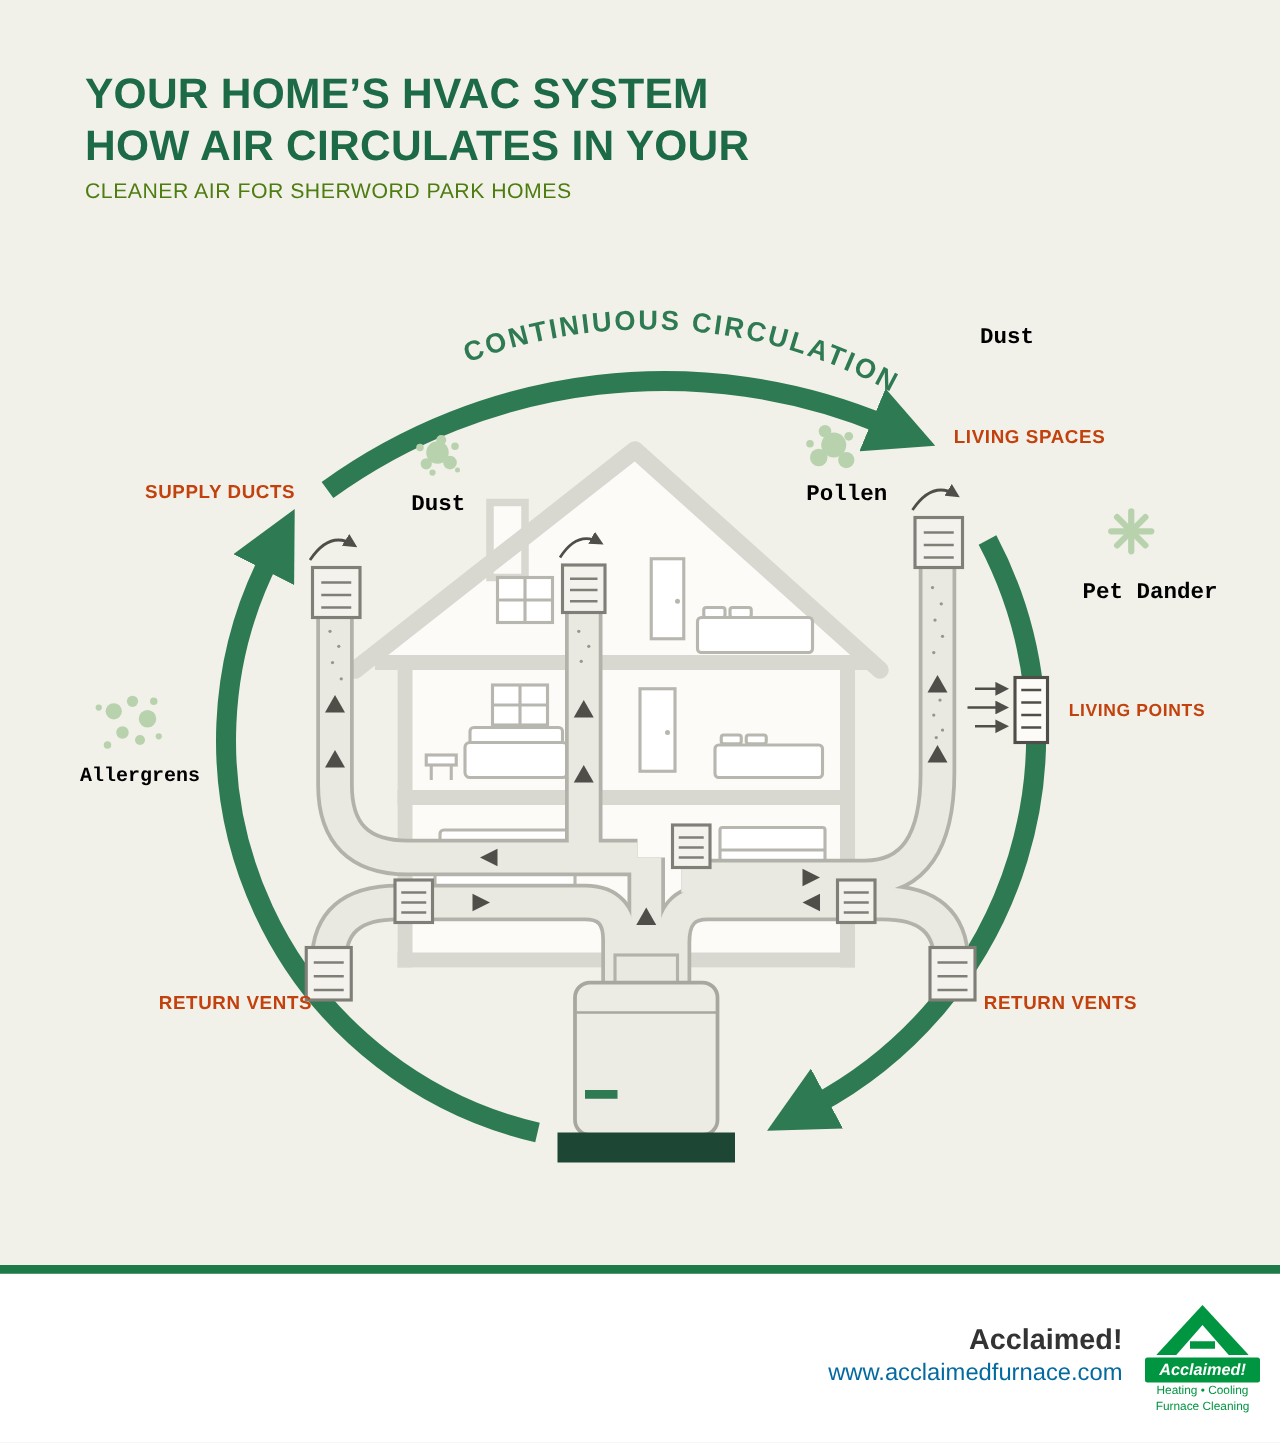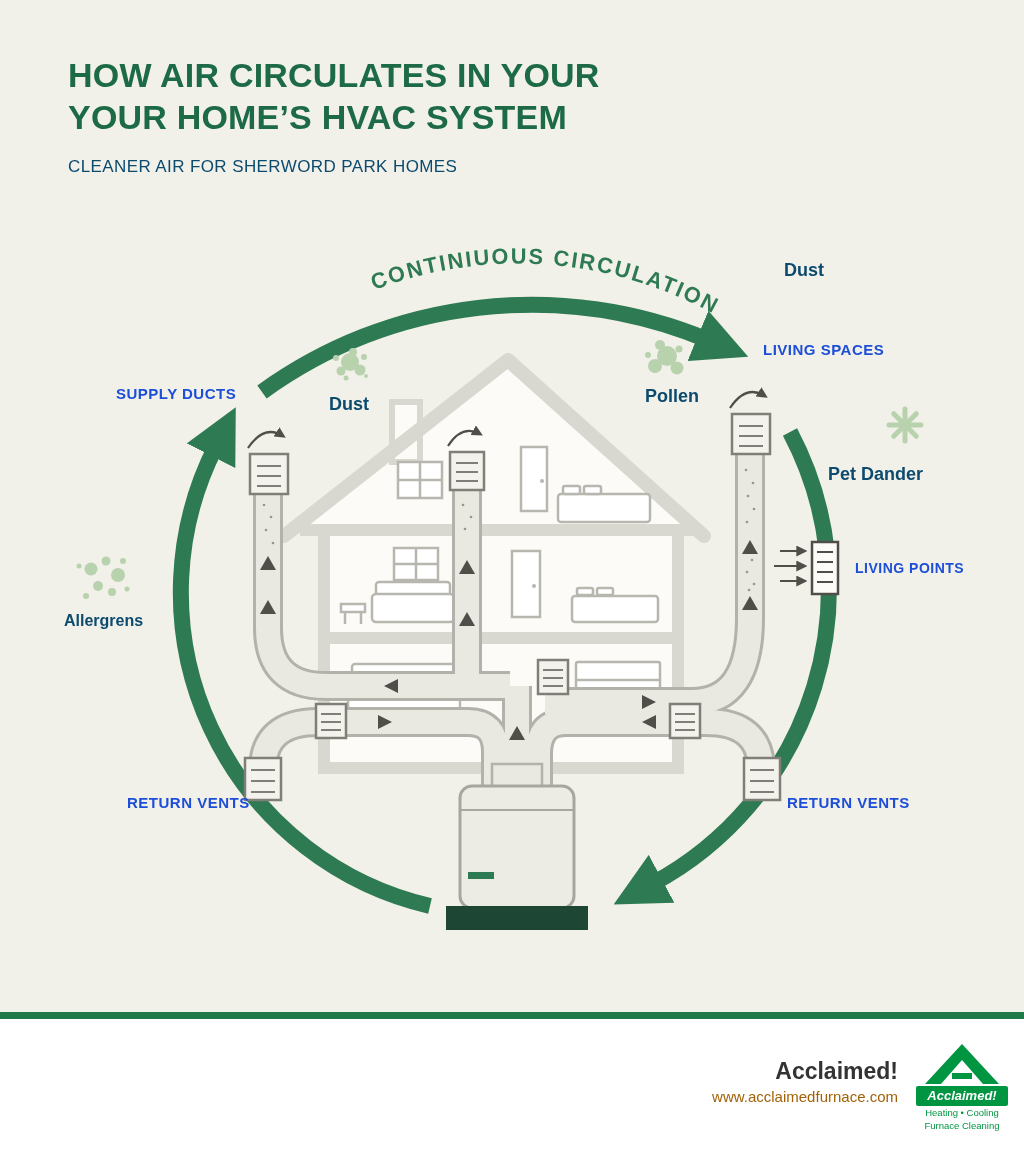--- a/index.html
+++ b/index.html
@@ -3,30 +3,30 @@
 <meta charset="utf-8">
 <style>
   html,body { margin:0; padding:0; }
   body { width:1024px; height:1154px; font-family:"Liberation Sans", sans-serif; }
   .page { position:relative; width:1024px; height:1154px; background:#f1f0e9; overflow:hidden; }
   .diagram { position:absolute; left:0; top:0; }
 
   .header { position:absolute; left:68px; top:54px; z-index:2; }
   .title { margin:0; font-size:34px; font-weight:700; color:#1d6a46; line-height:1.24; letter-spacing:0.2px; }
   .t-line { display:block; }
-  .subtitle { margin-top:19px; font-size:17px; color:#0c4a6e; letter-spacing:0.4px; }
-
-  .lbl { position:absolute; font-weight:700; color:#1d4ed8; white-space:nowrap; z-index:2; }
+  .subtitle { margin-top:5px; font-size:17px; color:#4d7c0f; letter-spacing:0.4px; }
+
+  .lbl { position:absolute; font-weight:700; color:#c2410c; white-space:nowrap; z-index:2; }
   .cap { font-size:15px; letter-spacing:0.5px; }
-  .name { font-size:18px; color:#0c4a6e; }
+  .name { font-size:18px; color:#000000;font-family:Liberation Mono, monospace; }
 
   .divider { position:absolute; left:0; top:1012px; width:1024px; height:7px; background:#1e7a46; z-index:2; }
   .footer-bg { position:absolute; left:0; top:1019px; width:1024px; height:135px; background:#ffffff; z-index:1; }
   .footer-brand { position:absolute; top:1058px; right:126px; font-size:23px; font-weight:700; color:#333333; z-index:2; }
-  .footer-site { position:absolute; top:1088px; right:126px; font-size:15px; color:#a16207; z-index:2; }
+  .footer-site { position:absolute; top:1088px; right:126px; font-size:19px; color:#0369a1; z-index:2; }
   .logo { position:absolute; left:916px; top:1044px; width:92px; text-align:center; z-index:2; }
   .logo-mark { display:block; margin:0 auto; }
   .logo-banner { background:#009540; color:#ffffff; font-style:italic; font-weight:700; font-size:13px; padding:2px 0 3px; margin-top:2px; border-radius:2px; }
   .logo-tag { color:#009540; font-weight:400; font-size:9.5px; line-height:1.25; margin-top:1px; }
 </style>
 </head>
 <body>
 
 <div class="page">
 
@@ -251,32 +251,32 @@
       <g stroke="#4f4e48" stroke-width="2" fill="none">
         <path d="M 780 551 L 804 551" marker-end="url(#arrowSm)"></path>
         <path d="M 774 566 L 804 566" marker-end="url(#arrowSm)"></path>
         <path d="M 780 581 L 804 581" marker-end="url(#arrowSm)"></path>
       </g>
     </g>
   </svg>
 
   <header class="header">
     <h1 class="title">
+      <span class="t-line">YOUR HOME’S HVAC SYSTEM</span>
       <span class="t-line">HOW AIR CIRCULATES IN YOUR</span>
-      <span class="t-line">YOUR HOME’S HVAC SYSTEM</span>
     </h1>
     <div class="subtitle">CLEANER AIR FOR SHERWORD PARK HOMES</div>
   </header>
 
   <div class="lbl cap" style="left:116px; top:385px;text-align:center;">SUPPLY DUCTS</div>
   <div class="lbl name" style="left:329px; top:394px;">Dust</div>
   <div class="lbl name" style="left:645px; top:386px;">Pollen</div>
   <div class="lbl name" style="left:784px; top:260px;">Dust</div>
   <div class="lbl cap" style="left:763px; top:341px;">LIVING SPACES</div>
-  <div class="lbl name" style="left:828px; top:464px;">Pet Dander</div>
+  <div class="lbl name" style="left:866px; top:464px;">Pet Dander</div>
   <div class="lbl cap" style="left:855px; top:560px; font-size:14px;">LIVING POINTS</div>
   <div class="lbl cap" style="left:127px; top:794px;">RETURN VENTS</div>
   <div class="lbl cap" style="left:787px; top:794px;">RETURN VENTS</div>
   <div class="lbl name" style="left:64px;  top:612px; font-size:16px;">Allergrens</div>
 
   <div class="divider"></div>
   <div class="footer-bg"></div>
   <div class="footer-brand">Acclaimed!</div>
   <div class="footer-site">www.acclaimedfurnace.com</div>
   <div class="logo">

